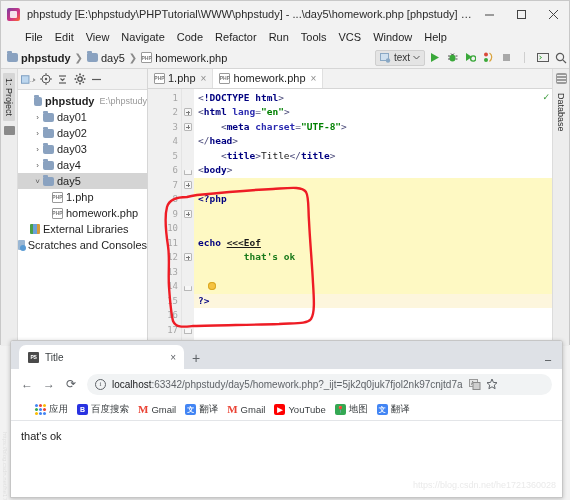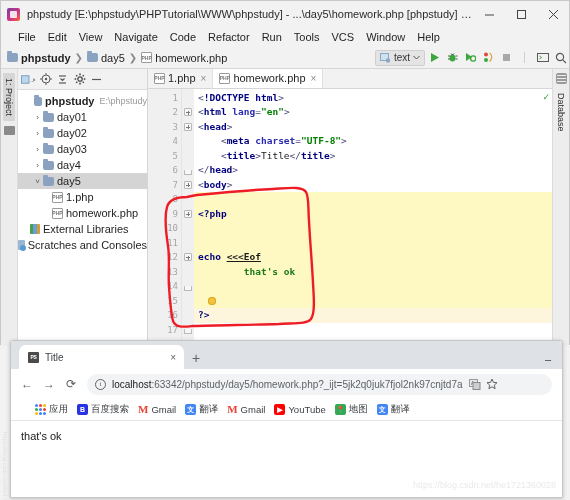--- a/index.html
+++ b/index.html
@@ -25,21 +25,21 @@
   .app-icon::after{ content:""; position:absolute; left:3px; top:3px; width:7px; height:7px;
                     background:#fff; opacity:.85; border-radius:1px;}
   .title-text { margin-left:7px; font-size:11px; color:#2b2b2b; white-space:nowrap;
                 overflow:hidden; text-overflow:ellipsis; flex:1 1 auto; }
   .winbtns { display:flex; align-items:center; margin-left:auto; }
   .winbtn { width:32px; height:26px; display:flex; align-items:center; justify-content:center;
             color:#444; font-size:12px; }
   .winbtn svg { display:block; }
 
   
-  .menubar { height:20px; display:flex; align-items:center; padding-left:11px; gap:0px;
+  .menubar { height:20px; display:flex; align-items:center; padding-left:18px; gap:0px;
              background:#f2f2f2; }
   .menuitem { padding:2px 6px; font-size:11px; color:#1f1f1f; }
 
   
   .navbar { height:22px; display:flex; align-items:center; padding-left:6px; background:#f2f2f2;
             border-bottom:1px solid #d6d6d6; }
   .crumb { display:flex; align-items:center; gap:3px; font-size:11px; color:#1f1f1f; }
   .crumb.bold { font-weight:bold; }
   .crumb-sep { color:#8a8a8a; margin:0 4px; font-size:10px; }
   .folder-ico { width:11px; height:9px; background:#8aa2c0; border-radius:1px 2px 2px 2px;
@@ -479,24 +479,23 @@
             <div class="fold"></div>
             <div class="fold">
                 <span class="fmark end"></span>
               </div>
             <div class="fold"></div>
           </div>
 
           <div class="code">
             <div class="cl"><span class="ang">&lt;</span><span class="tag">!DOCTYPE</span> <span class="tag">html</span><span class="ang">&gt;</span></div>
             <div class="cl"><span class="ang">&lt;</span><span class="tag">html</span> <span class="attr">lang</span><span class="ang">=</span><span class="str">"en"</span><span class="ang">&gt;</span></div>
-            <div class="cl"><span class="ang">&lt;</span><span class="tag">head</span><span class="ang">&gt;</span></div>
             <div class="cl">    <span class="ang">&lt;</span><span class="tag">meta</span> <span class="attr">charset</span><span class="ang">=</span><span class="str">"UTF-8"</span><span class="ang">&gt;</span></div>
+            <div class="cl"><span class="ang">&lt;/</span><span class="tag">head</span><span class="ang">&gt;</span></div>
             <div class="cl">    <span class="ang">&lt;</span><span class="tag">title</span><span class="ang">&gt;</span><span class="txt">Title</span><span class="ang">&lt;/</span><span class="tag">title</span><span class="ang">&gt;</span></div>
-            <div class="cl"><span class="ang">&lt;/</span><span class="tag">head</span><span class="ang">&gt;</span></div>
             <div class="cl"><span class="ang">&lt;</span><span class="tag">body</span><span class="ang">&gt;</span></div>
             <div class="cl php"> </div>
             <div class="cl php"><span class="k">&lt;?php</span></div>
             <div class="cl php"> </div>
             <div class="cl php"> </div>
             <div class="cl php"><span class="k">echo</span> <span class="herelbl">&lt;&lt;&lt;Eof</span></div>
             <div class="cl php">        <span class="heredoc">that's ok</span></div>
             <div class="cl php"> </div>
             <div class="cl php"><span class="bulb"></span></div>
             <div class="cl php cur"><span class="k">?&gt;</span></div>

